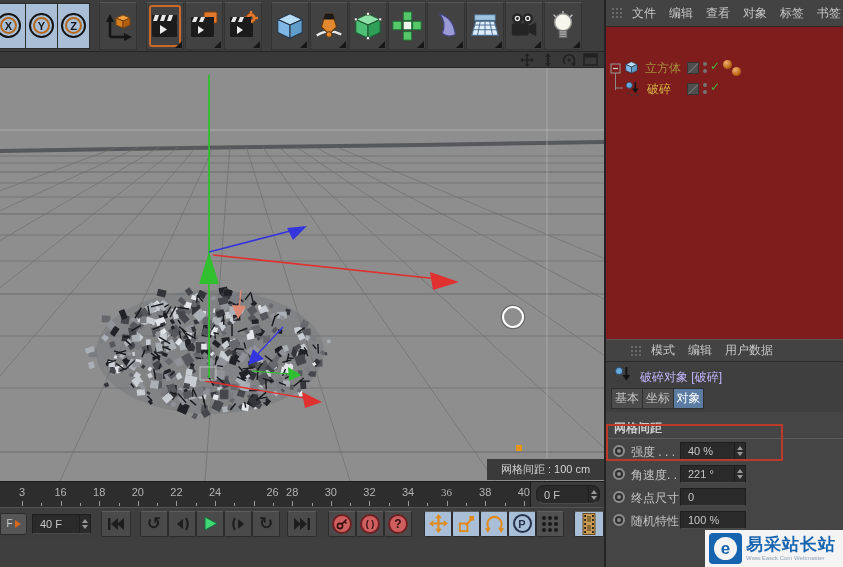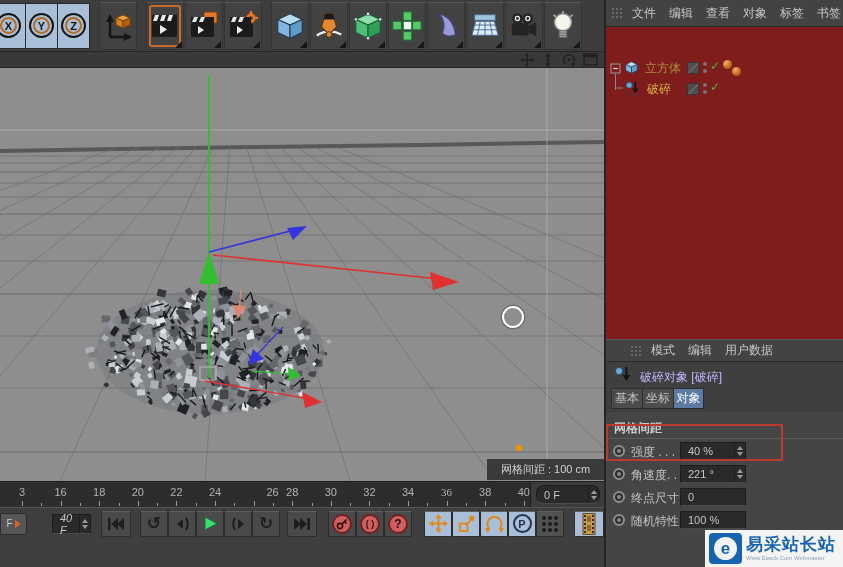--- a/index.html
+++ b/index.html
@@ -896,21 +896,21 @@
           </span>
       </div>
     </div>
   </div>
 
   <div class="transport">
     <div class="cutbox">
       <span>F</span>
       <i class="tri"></i>
     </div>
-    <div class="well" style="position:relative; width:64px; height:20px; margin-left:25px;font-style:italic;">
+    <div class="well" style="position:relative; width:64px; height:20px; margin-left:5px;">
       <span class="val">40 F</span>
       <span class="spin">
           <i class="up"></i>
           <i class="dn"></i>
         </span>
     </div>
 
     <div class="pbtn wide" style="margin-left:10px;">
       <svg width="18" height="14" viewBox="0 0 18 14">
         <rect x="1" y="1" width="2.5" height="12" fill="#1d1d1d"></rect>

